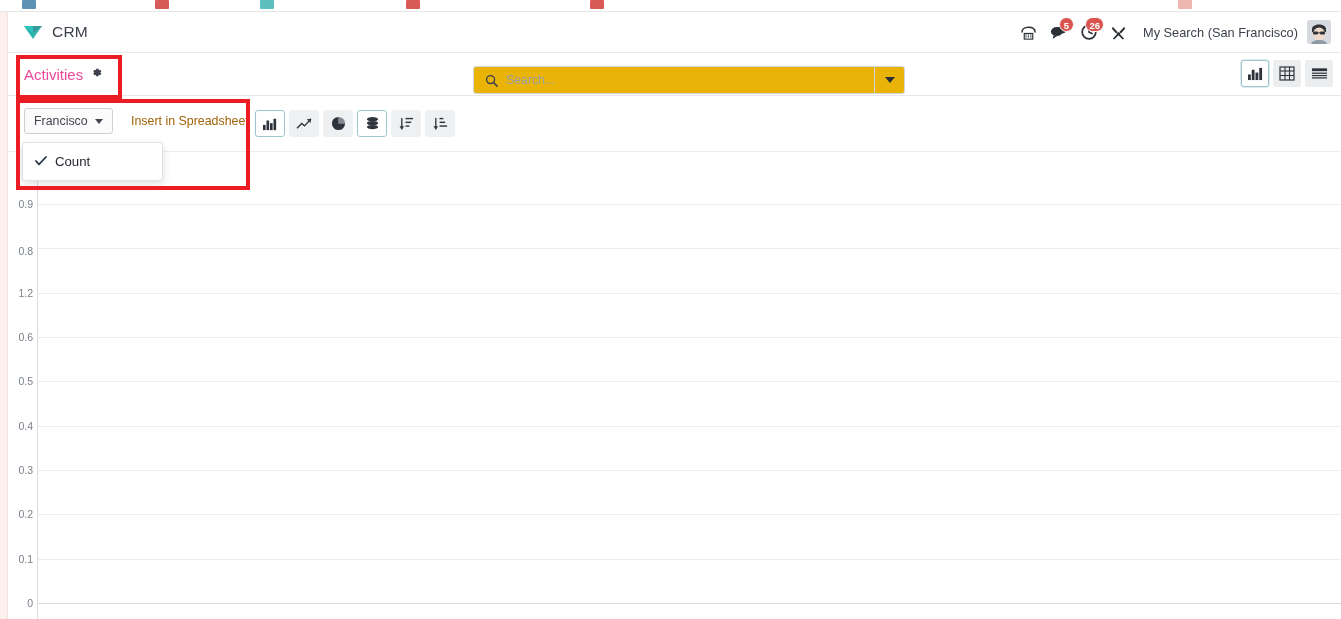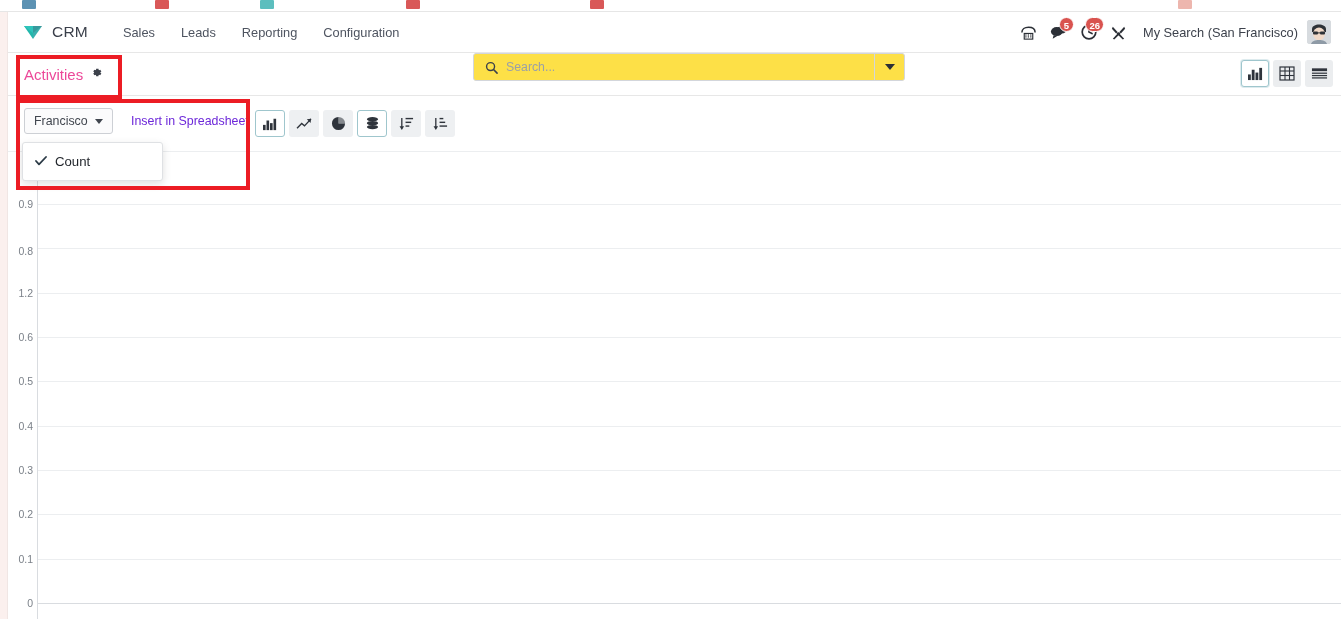--- a/index.html
+++ b/index.html
@@ -79,22 +79,22 @@
     background: #ffffff; border-bottom: 1px solid #e7e7e7;
     display: flex; align-items: center;
   }
   .breadcrumb {
     margin-left: 16px; display: flex; align-items: center; gap: 7px;
     font-size: 15px; color: #ec4899;
   }
   .bc-gear { font-size: 12px; color: #3c414b; cursor: pointer; }
 
   .searchbar {
-    position: absolute; left: 465px; top: 0; width: 432px; height: 28px;
-    border: 1px solid #d3d6db; border-radius: 3px; background: #fde047;
+    position: absolute; left: 465px; top: 13px; width: 432px; height: 28px;
+    border: 1px solid #d3d6db; border-radius: 3px; background: #eab308;
     display: flex; align-items: center;
   }
   .search-icon { margin: 0 8px 0 11px; color: #3c414b; font-size: 12px; display:flex; }
   .search-input {
     flex: 1; border: none; outline: none; font-size: 12.3px;
     color: #4a4f59; font-family: "Liberation Sans", sans-serif; background: transparent;
   }
   .search-input::placeholder { color: #9aa0a8; }
   .search-toggle {
     width: 30px; height: 26px; border-left: 1px solid #d3d6db;
@@ -126,21 +126,21 @@
     padding: 0 9px; border: 1px solid #cdd0d5; border-radius: 3px;
     background: #fbfbfc; font-size: 12.4px; color: #41464f;
     display: flex; align-items: center; gap: 7px; cursor: pointer;
   }
   .caret-down {
     width: 0; height: 0; border-left: 4px solid transparent;
     border-right: 4px solid transparent; border-top: 5px solid #41464f;
   }
   .btn-insert {
     position: absolute; left: 115px; top: 12px; height: 26px;
-    padding: 0 8px; font-size: 12.4px; color: #6d28d9;
+    padding: 0 8px; font-size: 12.4px; color: #a16207;
     display: flex; align-items: center; cursor: default; white-space: nowrap;
   }
 
   .chart-btns { position: absolute; left: 255px; top: 110px; display: flex; gap: 4px; }
   .cbtn {
     width: 30px; height: 27px; border-radius: 3px; background: #eef0f2;
     border: 1px solid transparent;
     display: flex; align-items: center; justify-content: center;
     cursor: pointer; color: #2f343c;
   }
@@ -207,26 +207,20 @@
         <svg width="22" height="18" viewBox="0 0 22 18">
           <path d="M2 3 L11 3 L11 16 Z" fill="#23b7ac"></path>
           <path d="M11 3 L20 3 L11 10 Z" fill="#e56a8c"></path>
           <path d="M11 3 L11 16 L20 3 Z" fill="#17a2a0" opacity="0.85"></path>
           <path d="M2 3 L11 10 L11 3 Z" fill="#2fc4bb"></path>
         </svg>
       </span>
       <span class="brand-name">CRM</span>
     </div>
 
-    <div class="nav-links">
-      <span class="nav-link">Sales</span>
-      <span class="nav-link">Leads</span>
-      <span class="nav-link">Reporting</span>
-      <span class="nav-link">Configuration</span>
-    </div>
 
     <div class="nav-right">
       <div class="sysicon">
         <svg width="17" height="17" viewBox="0 0 18 18">
           <path d="M2 9 C2 5.5 5 3.5 9 3.5 C13 3.5 16 5.5 16 9" stroke="#2b2f36" stroke-width="1.6" fill="none"></path>
           <rect x="4.5" y="10" width="9" height="6" fill="none" stroke="#2b2f36" stroke-width="1.2"></rect>
           <g fill="#2b2f36">
               <rect x="5.6" y="11" width="1.3" height="1.3"></rect>
               <rect x="8.2" y="11" width="1.3" height="1.3"></rect>
               <rect x="10.8" y="11" width="1.3" height="1.3"></rect>

